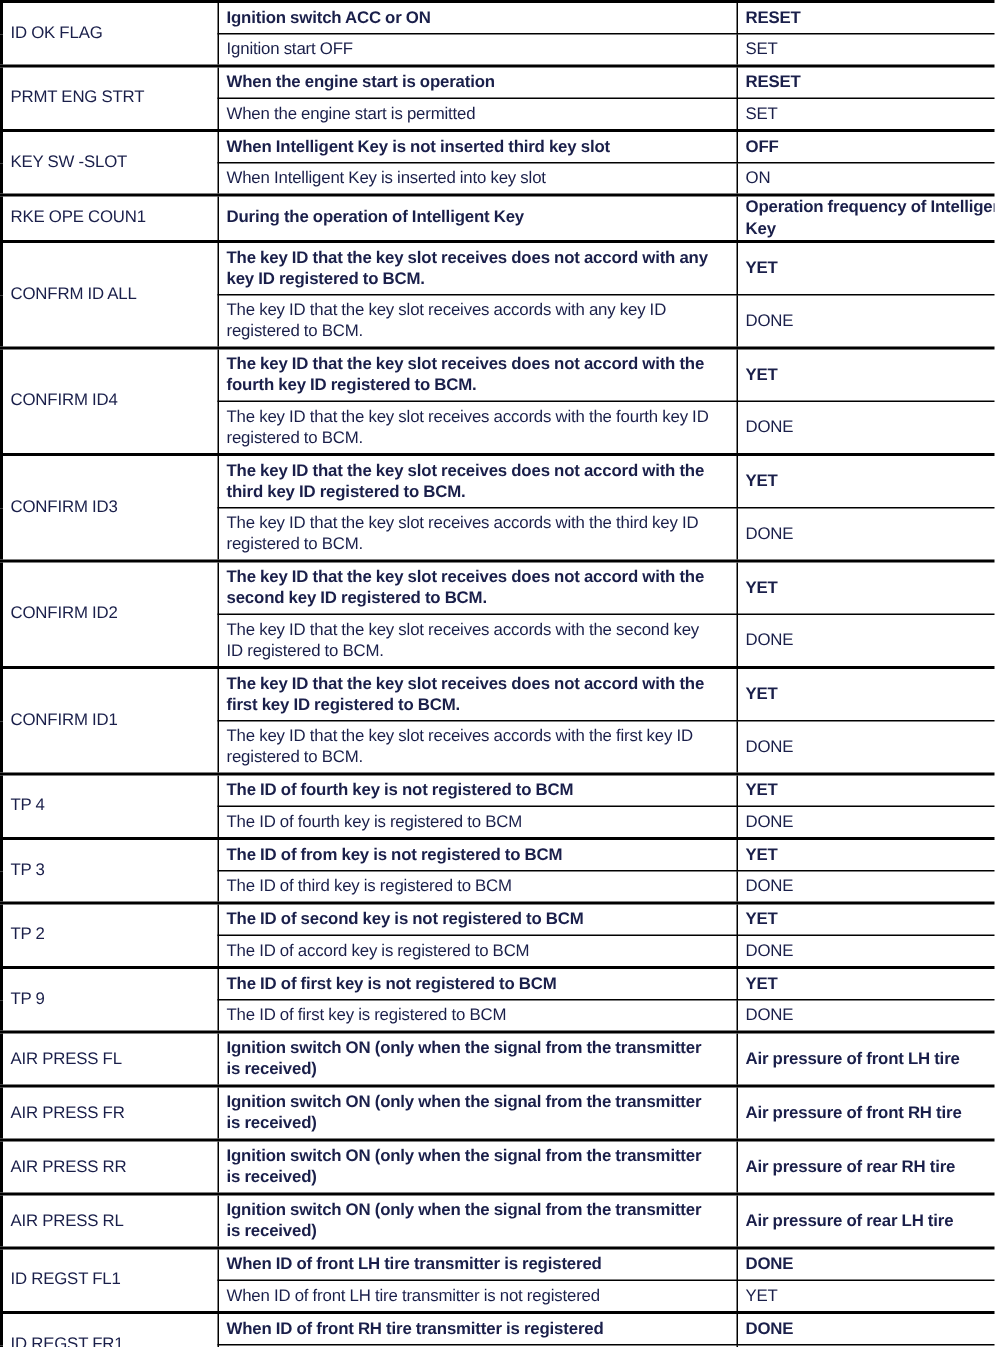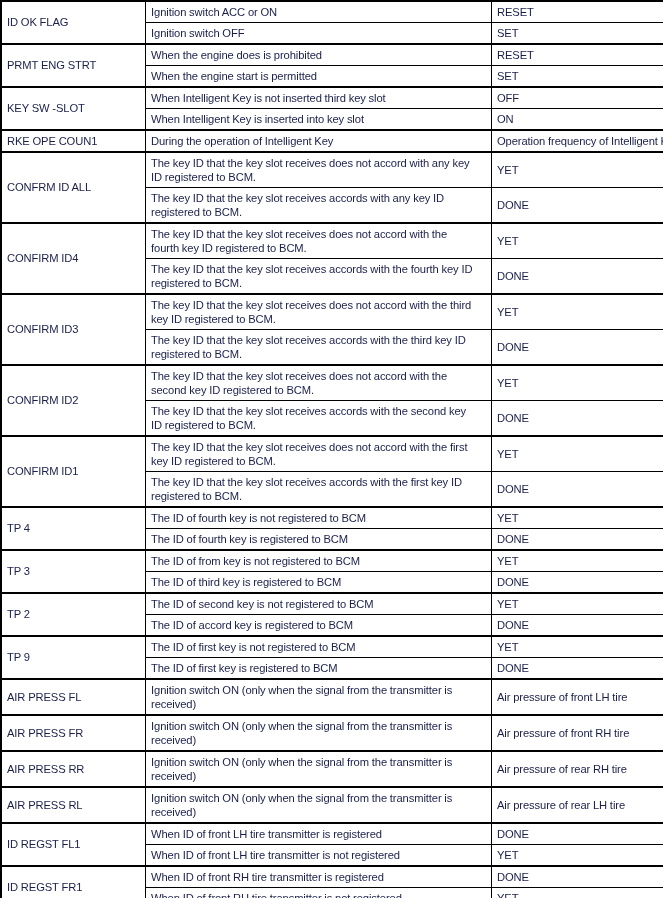--- a/index.html
+++ b/index.html
@@ -46,20 +46,21 @@
     width: 189px;
     padding-left: 6px;
   }
   tr.r1 td { height: 20px; }
   tr.r2 td { height: 34px; }
   .grp {
     border-bottom: 2px solid #000 !important;
   }
   .grp-top {
     border-top: 2px solid #000 !important;
+    font-weight: bold;
   }
   td.c-item.grp-item {
     border-top: 2px solid #000 !important;
     border-bottom: 2px solid #000 !important;
   }
   .wrap2 {
     display: block;
     max-width: 322px;
   }
 </style>
@@ -67,26 +68,26 @@
 <body>
 
 <table id="spec-table">
   <tbody>
       <tr class="r1">
         <td class="c-item grp-item" rowspan="2">ID OK FLAG</td>
         <td class="c-cond grp-top"><span class="">Ignition switch ACC or ON</span></td>
         <td class="c-disp grp-top">RESET</td>
       </tr>
       <tr class="r1">
-        <td class="c-cond grp"><span class="">Ignition switch OFF</span></td>
+        <td class="c-cond grp"><span class="">Ignition start OFF</span></td>
         <td class="c-disp grp">SET</td>
       </tr>
       <tr class="r1">
         <td class="c-item grp-item" rowspan="2">PRMT ENG STRT</td>
-        <td class="c-cond grp-top"><span class="">When the engine does is prohibited</span></td>
+        <td class="c-cond grp-top"><span class="">When the engine start is operation</span></td>
         <td class="c-disp grp-top">RESET</td>
       </tr>
       <tr class="r1">
         <td class="c-cond grp"><span class="">When the engine start is permitted</span></td>
         <td class="c-disp grp">SET</td>
       </tr>
       <tr class="r1">
         <td class="c-item grp-item" rowspan="2">KEY SW -SLOT</td>
         <td class="c-cond grp-top"><span class="">When Intelligent Key is not inserted third key slot</span></td>
         <td class="c-disp grp-top">OFF</td>

